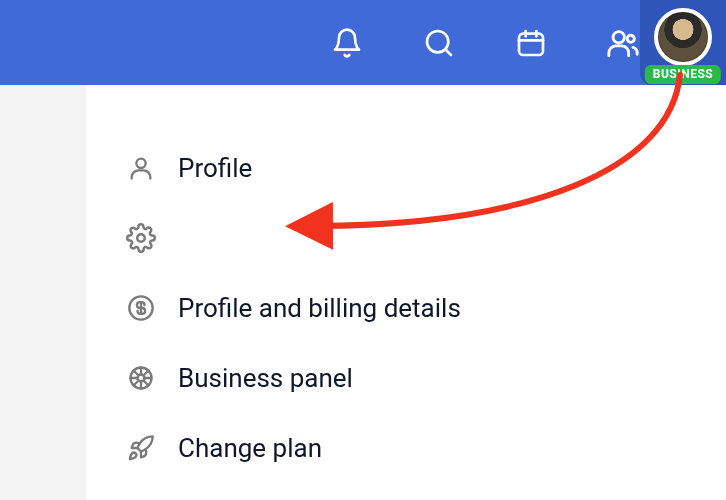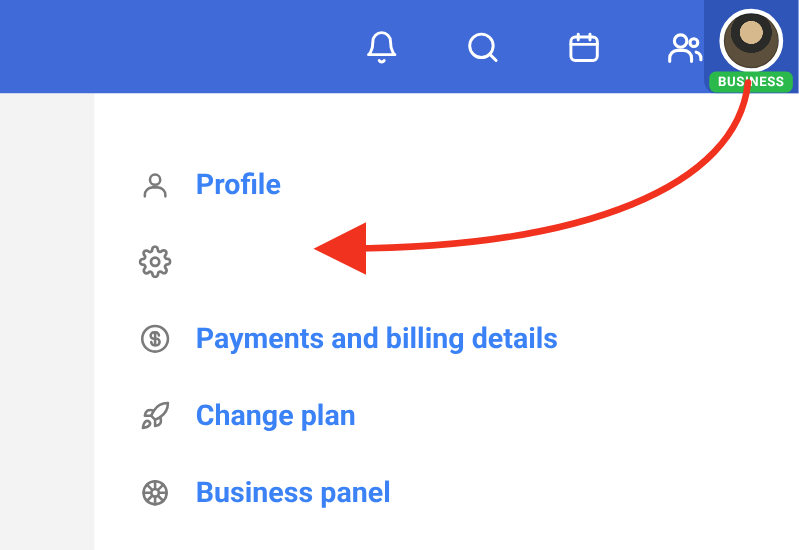--- a/index.html
+++ b/index.html
@@ -94,22 +94,22 @@
       width: 30px;
       height: 30px;
       flex-shrink: 0;
       color: #7a7a7a;
       display: flex;
       align-items: center;
       justify-content: center;
     }
     .menu-label {
       font-size: 26px;
-      font-weight: 700;
-      color: #3b82f6;
+      font-weight: 400;
+      color: #0f172a;
     }
     .annotation-arrow {
       position: absolute;
       left: 0;
       top: 0;
       width: 726px;
       height: 500px;
       pointer-events: none;
       z-index: 50;
     }
@@ -177,53 +177,53 @@
   </div>
 
   <div class="menu-item">
     <span class="menu-icon">
       <svg width="28" height="28" viewBox="0 0 24 24" fill="none" stroke="currentColor" stroke-width="2" stroke-linecap="round" stroke-linejoin="round">
         <circle cx="12" cy="12" r="10"></circle>
         <path d="M12 7v10"></path>
         <path d="M15 9.5a2.5 2.5 0 0 0-2.5-2.5H11a2.5 2.5 0 0 0 0 5h2a2.5 2.5 0 0 1 0 5h-1.5A2.5 2.5 0 0 1 9 14.5"></path>
       </svg>
     </span>
-    <span class="menu-label">Payments and billing details</span>
-  </div>
-
-  <div class="menu-item">
-    <span class="menu-icon">
-      <svg width="28" height="28" viewBox="0 0 24 24" fill="none" stroke="currentColor" stroke-width="2" stroke-linecap="round" stroke-linejoin="round">
-        <path d="M4.5 16.5c-1.5 1.26-2 5-2 5s3.74-.5 5-2c.71-.84.7-2.13-.09-2.91a2.18 2.18 0 0 0-2.91-.09z"></path>
-        <path d="M12 15l-3-3a22 22 0 0 1 2-3.95A12.88 12.88 0 0 1 22 2c0 2.72-.78 7.5-6 11a22.35 22.35 0 0 1-4 2z"></path>
-        <path d="M9 12H4s.55-3.03 2-4c1.62-1.08 5 0 5 0"></path>
-        <path d="M12 15v5s3.03-.55 4-2c1.08-1.62 0-5 0-5"></path>
-      </svg>
-    </span>
-    <span class="menu-label">Change plan</span>
+    <span class="menu-label">Profile and billing details</span>
   </div>
 
   <div class="menu-item">
     <span class="menu-icon">
       <svg width="28" height="28" viewBox="0 0 24 24" fill="none" stroke="currentColor" stroke-width="2" stroke-linecap="round" stroke-linejoin="round">
         <circle cx="12" cy="12" r="9"></circle>
         <circle cx="12" cy="12" r="3"></circle>
         <line x1="12" y1="3" x2="12" y2="9"></line>
         <line x1="12" y1="15" x2="12" y2="21"></line>
         <line x1="3" y1="12" x2="9" y2="12"></line>
         <line x1="15" y1="12" x2="21" y2="12"></line>
         <line x1="5.6" y1="5.6" x2="9.9" y2="9.9"></line>
         <line x1="14.1" y1="14.1" x2="18.4" y2="18.4"></line>
         <line x1="5.6" y1="18.4" x2="9.9" y2="14.1"></line>
         <line x1="14.1" y1="9.9" x2="18.4" y2="5.6"></line>
       </svg>
     </span>
     <span class="menu-label">Business panel</span>
   </div>
 
+  <div class="menu-item">
+    <span class="menu-icon">
+      <svg width="28" height="28" viewBox="0 0 24 24" fill="none" stroke="currentColor" stroke-width="2" stroke-linecap="round" stroke-linejoin="round">
+        <path d="M4.5 16.5c-1.5 1.26-2 5-2 5s3.74-.5 5-2c.71-.84.7-2.13-.09-2.91a2.18 2.18 0 0 0-2.91-.09z"></path>
+        <path d="M12 15l-3-3a22 22 0 0 1 2-3.95A12.88 12.88 0 0 1 22 2c0 2.72-.78 7.5-6 11a22.35 22.35 0 0 1-4 2z"></path>
+        <path d="M9 12H4s.55-3.03 2-4c1.62-1.08 5 0 5 0"></path>
+        <path d="M12 15v5s3.03-.55 4-2c1.08-1.62 0-5 0-5"></path>
+      </svg>
+    </span>
+    <span class="menu-label">Change plan</span>
+  </div>
+
 </div>
 
 <svg class="annotation-arrow" viewBox="0 0 726 500">
   <defs>
     <marker id="arrowhead" markerWidth="8" markerHeight="8" refX="3" refY="4" orient="auto">
       <polygon points="0 0, 8 4, 0 8" fill="#f0321f"></polygon>
     </marker>
   </defs>
   <path d="M 680 75 C 670 170, 530 225, 315 226" stroke="#f0321f" stroke-width="6" fill="none" marker-end="url(#arrowhead)" stroke-linecap="round"></path>
 </svg>

